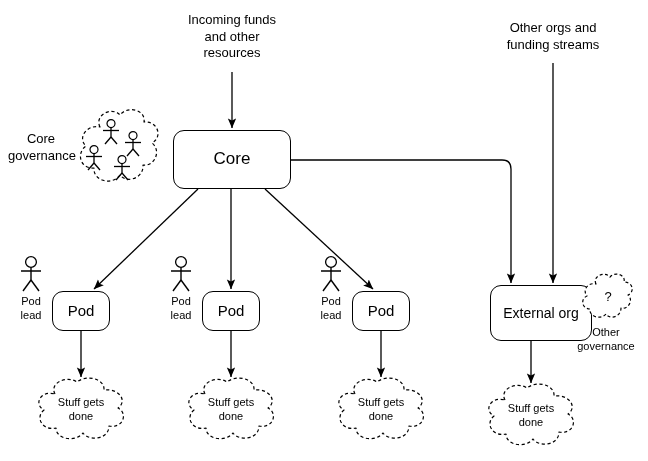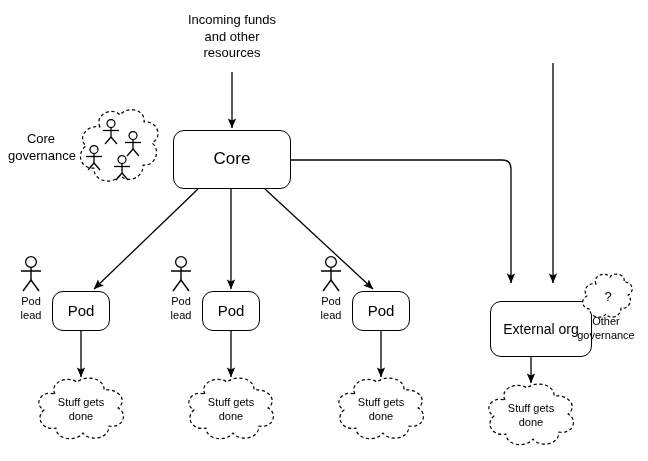--- a/index.html
+++ b/index.html
@@ -126,20 +126,22 @@
 
     <path d="M381,331 L381,377" stroke="#000000" stroke-width="1.3" fill="none" marker-end="url(#arrowhead)"></path>
 
     <path d="M531,341 L531,383" stroke="#000000" stroke-width="1.3" fill="none" marker-end="url(#arrowhead)"></path>
   </svg>
 
   <div class="textlabel" style="left:168px; top:12px; width:128px;">Incoming funds
 and other
 resources</div>
 
+  <div class="textlabel" style="left:484px; top:20px; width:138px;">Other orgs and
+funding streams</div>
 
   <div class="cloud-wrap" style="left:74px; top:107px; width:88px; height:82px;">
     <svg width="88" height="82" viewBox="0 0 88 82">
       <path d="M26,20 C20,8 38,-1 46,8 C54,-2 72,3 70,15
                C84,14 89,30 78,36 C88,44 80,60 69,58
                C70,71 53,77 46,68 C38,79 19,74 20,61
                C6,62 2,46 12,39 C3,31 13,17 26,20 Z" fill="#ffffff" stroke="#000000" stroke-width="1.2" stroke-dasharray="3.2,2.6" stroke-linejoin="round"></path>
     </svg>
 
     <div class="figure" style="left:27px; top:12px;">
@@ -220,34 +222,34 @@
   </div>
   <div class="textlabel sm" style="left:308px; top:294px; width:46px;">Pod
 lead</div>
 
   <div class="node box box-pod" style="left:52px; top:291px; width:58px; height:40px;">Pod</div>
 
   <div class="node box box-pod" style="left:202px; top:291px; width:58px; height:40px;">Pod</div>
 
   <div class="node box box-pod" style="left:352px; top:291px; width:58px; height:40px;">Pod</div>
 
-  <div class="node box box-ext" style="left:490px; top:301px; width:102px; height:56px;">External
+  <div class="node box box-ext" style="left:490px; top:285px; width:102px; height:56px;">External
 org</div>
 
   <div class="cloud-wrap" style="left:581px; top:272px; width:54px; height:50px;">
     <svg width="54" height="50" viewBox="0 0 54 50">
       <path d="M15,12 C11,4 24,-1 29,5 C34,-1 45,3 43,10
                C52,10 54,20 47,23 C53,28 47,38 40,36
                C40,45 29,48 25,42 C20,48 8,45 9,37
                C1,37 -1,27 6,24 C1,18 7,10 15,12 Z" fill="#ffffff" stroke="#000000" stroke-width="1.2" stroke-dasharray="3,2.4" stroke-linejoin="round"></path>
     </svg>
     <div class="cloud-text q">?</div>
   </div>
 
-  <div class="textlabel sm" style="left:564px; top:314px; width:84px;">Other
+  <div class="textlabel sm" style="left:564px; top:325px; width:84px;">Other
 governance</div>
 
   <div class="cloud-wrap" style="left:33px; top:377px; width:96px; height:66px;">
     <svg width="96" height="66" viewBox="0 0 96 66">
       <path d="M22,17 C16,6 34,-2 44,5 C54,-3 72,2 71,13
                C86,11 95,24 85,31 C96,37 89,52 76,49
                C76,62 57,65 50,56 C42,66 23,62 23,51
                C9,54 2,40 11,33 C0,27 8,13 22,17 Z" fill="#ffffff" stroke="#000000" stroke-width="1.2" stroke-dasharray="3.2,2.6" stroke-linejoin="round"></path>
     </svg>
     <div class="cloud-text">Stuff gets

